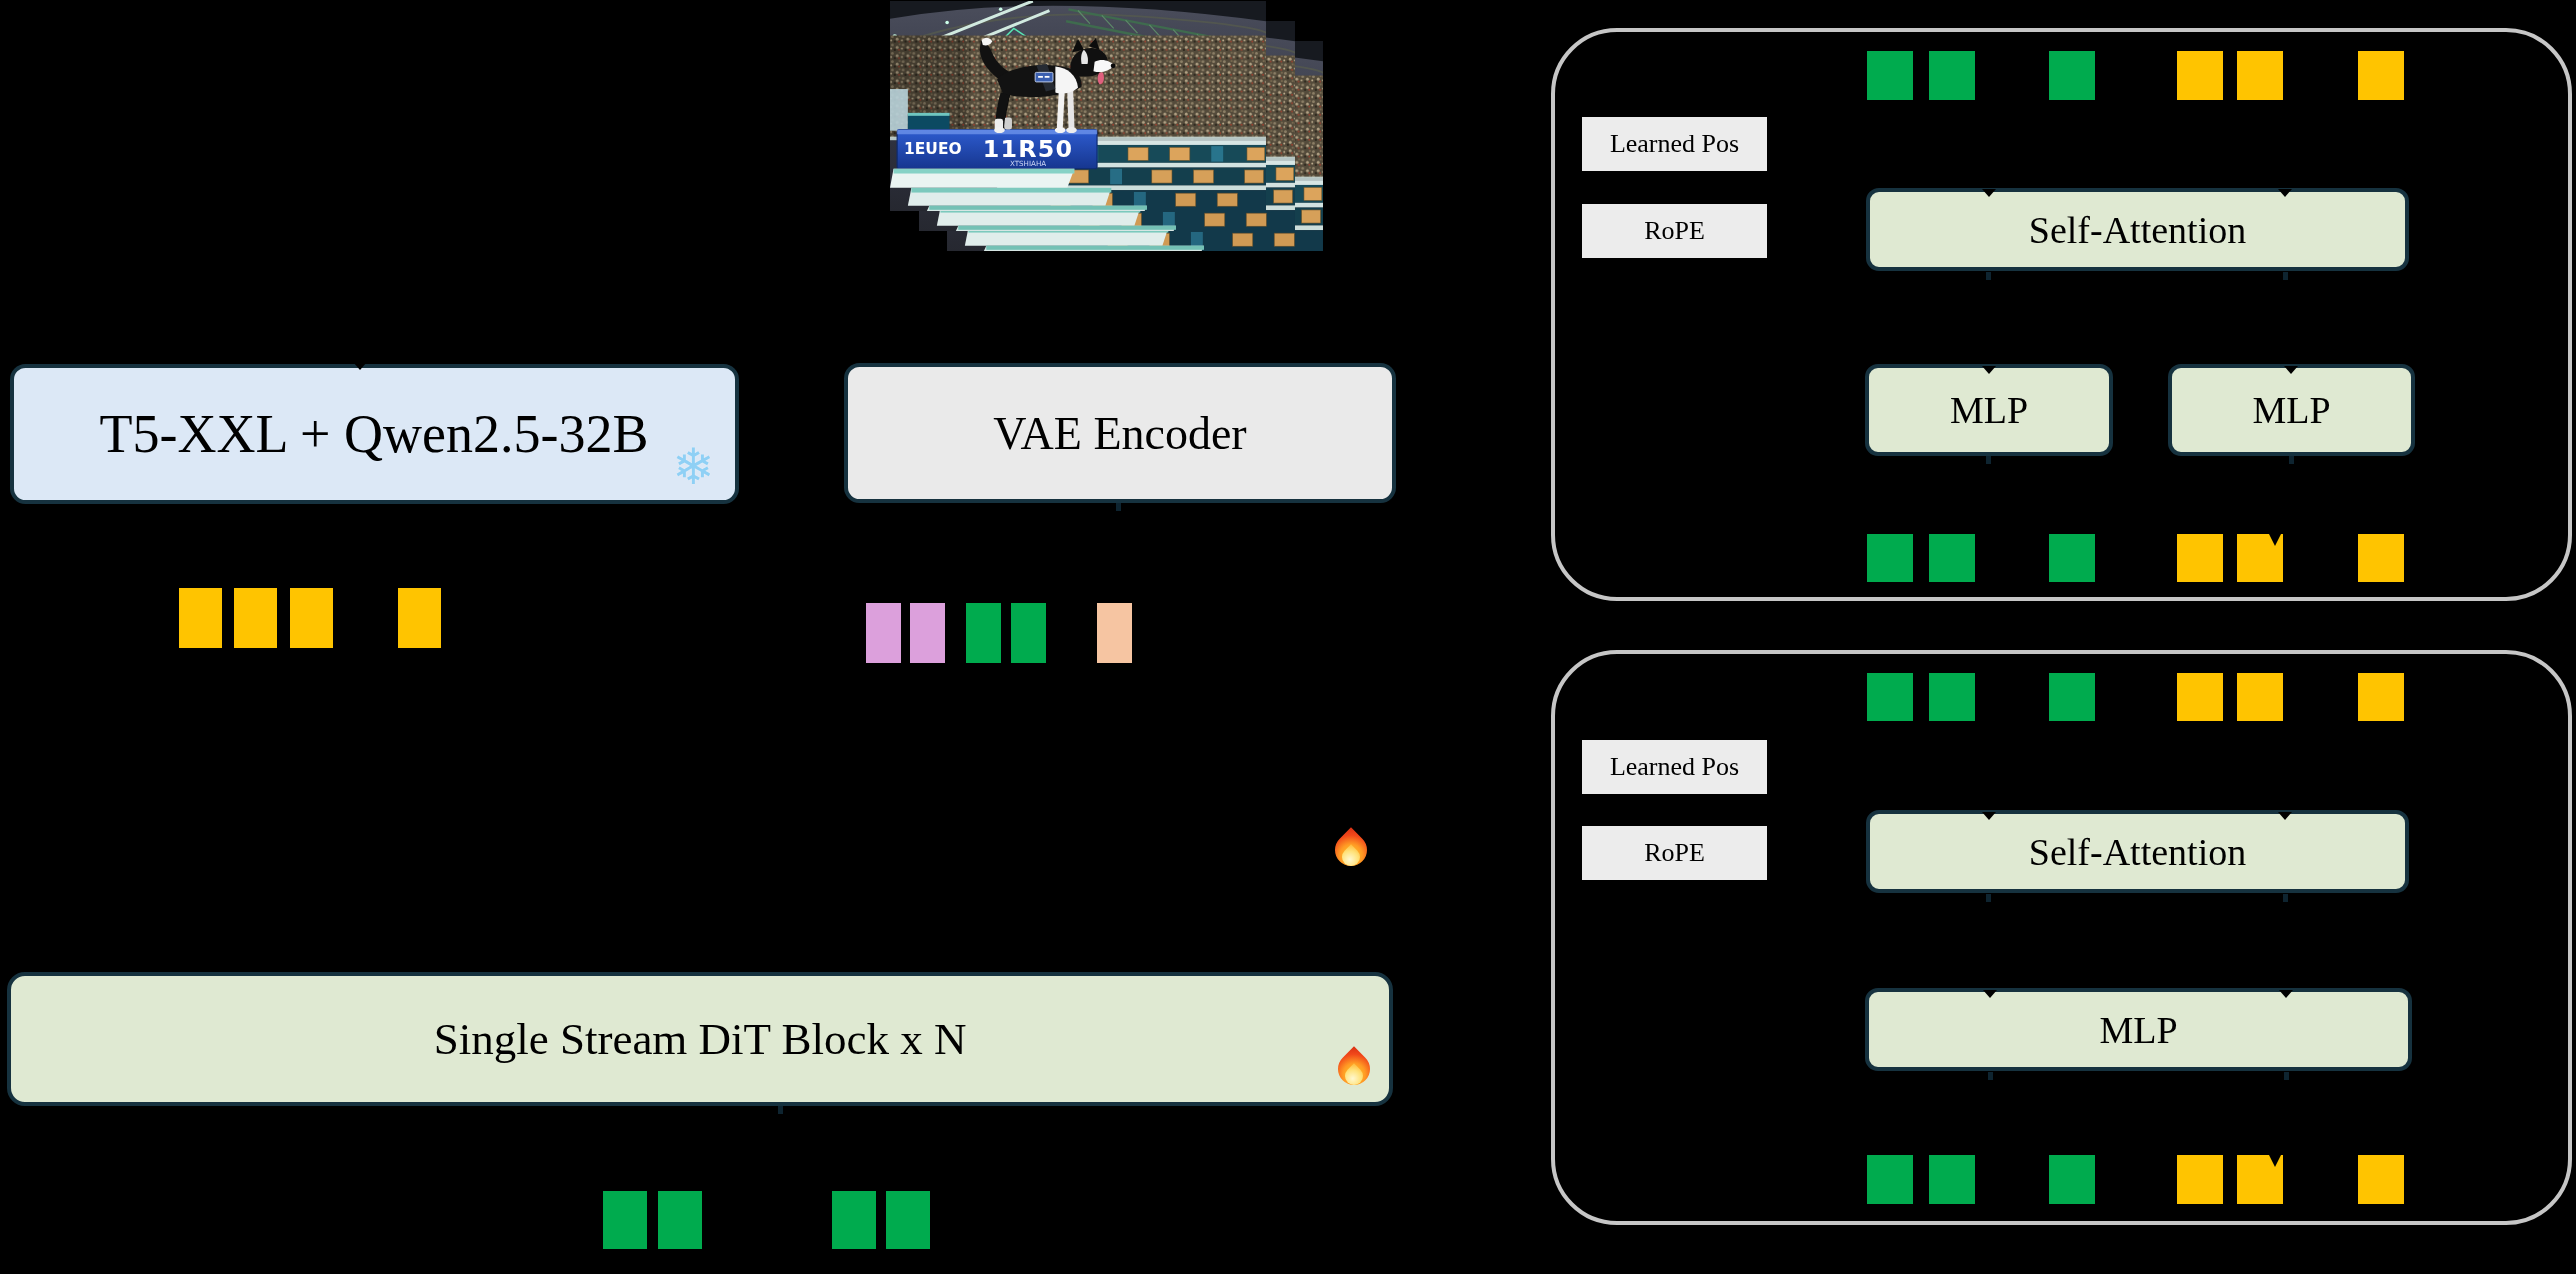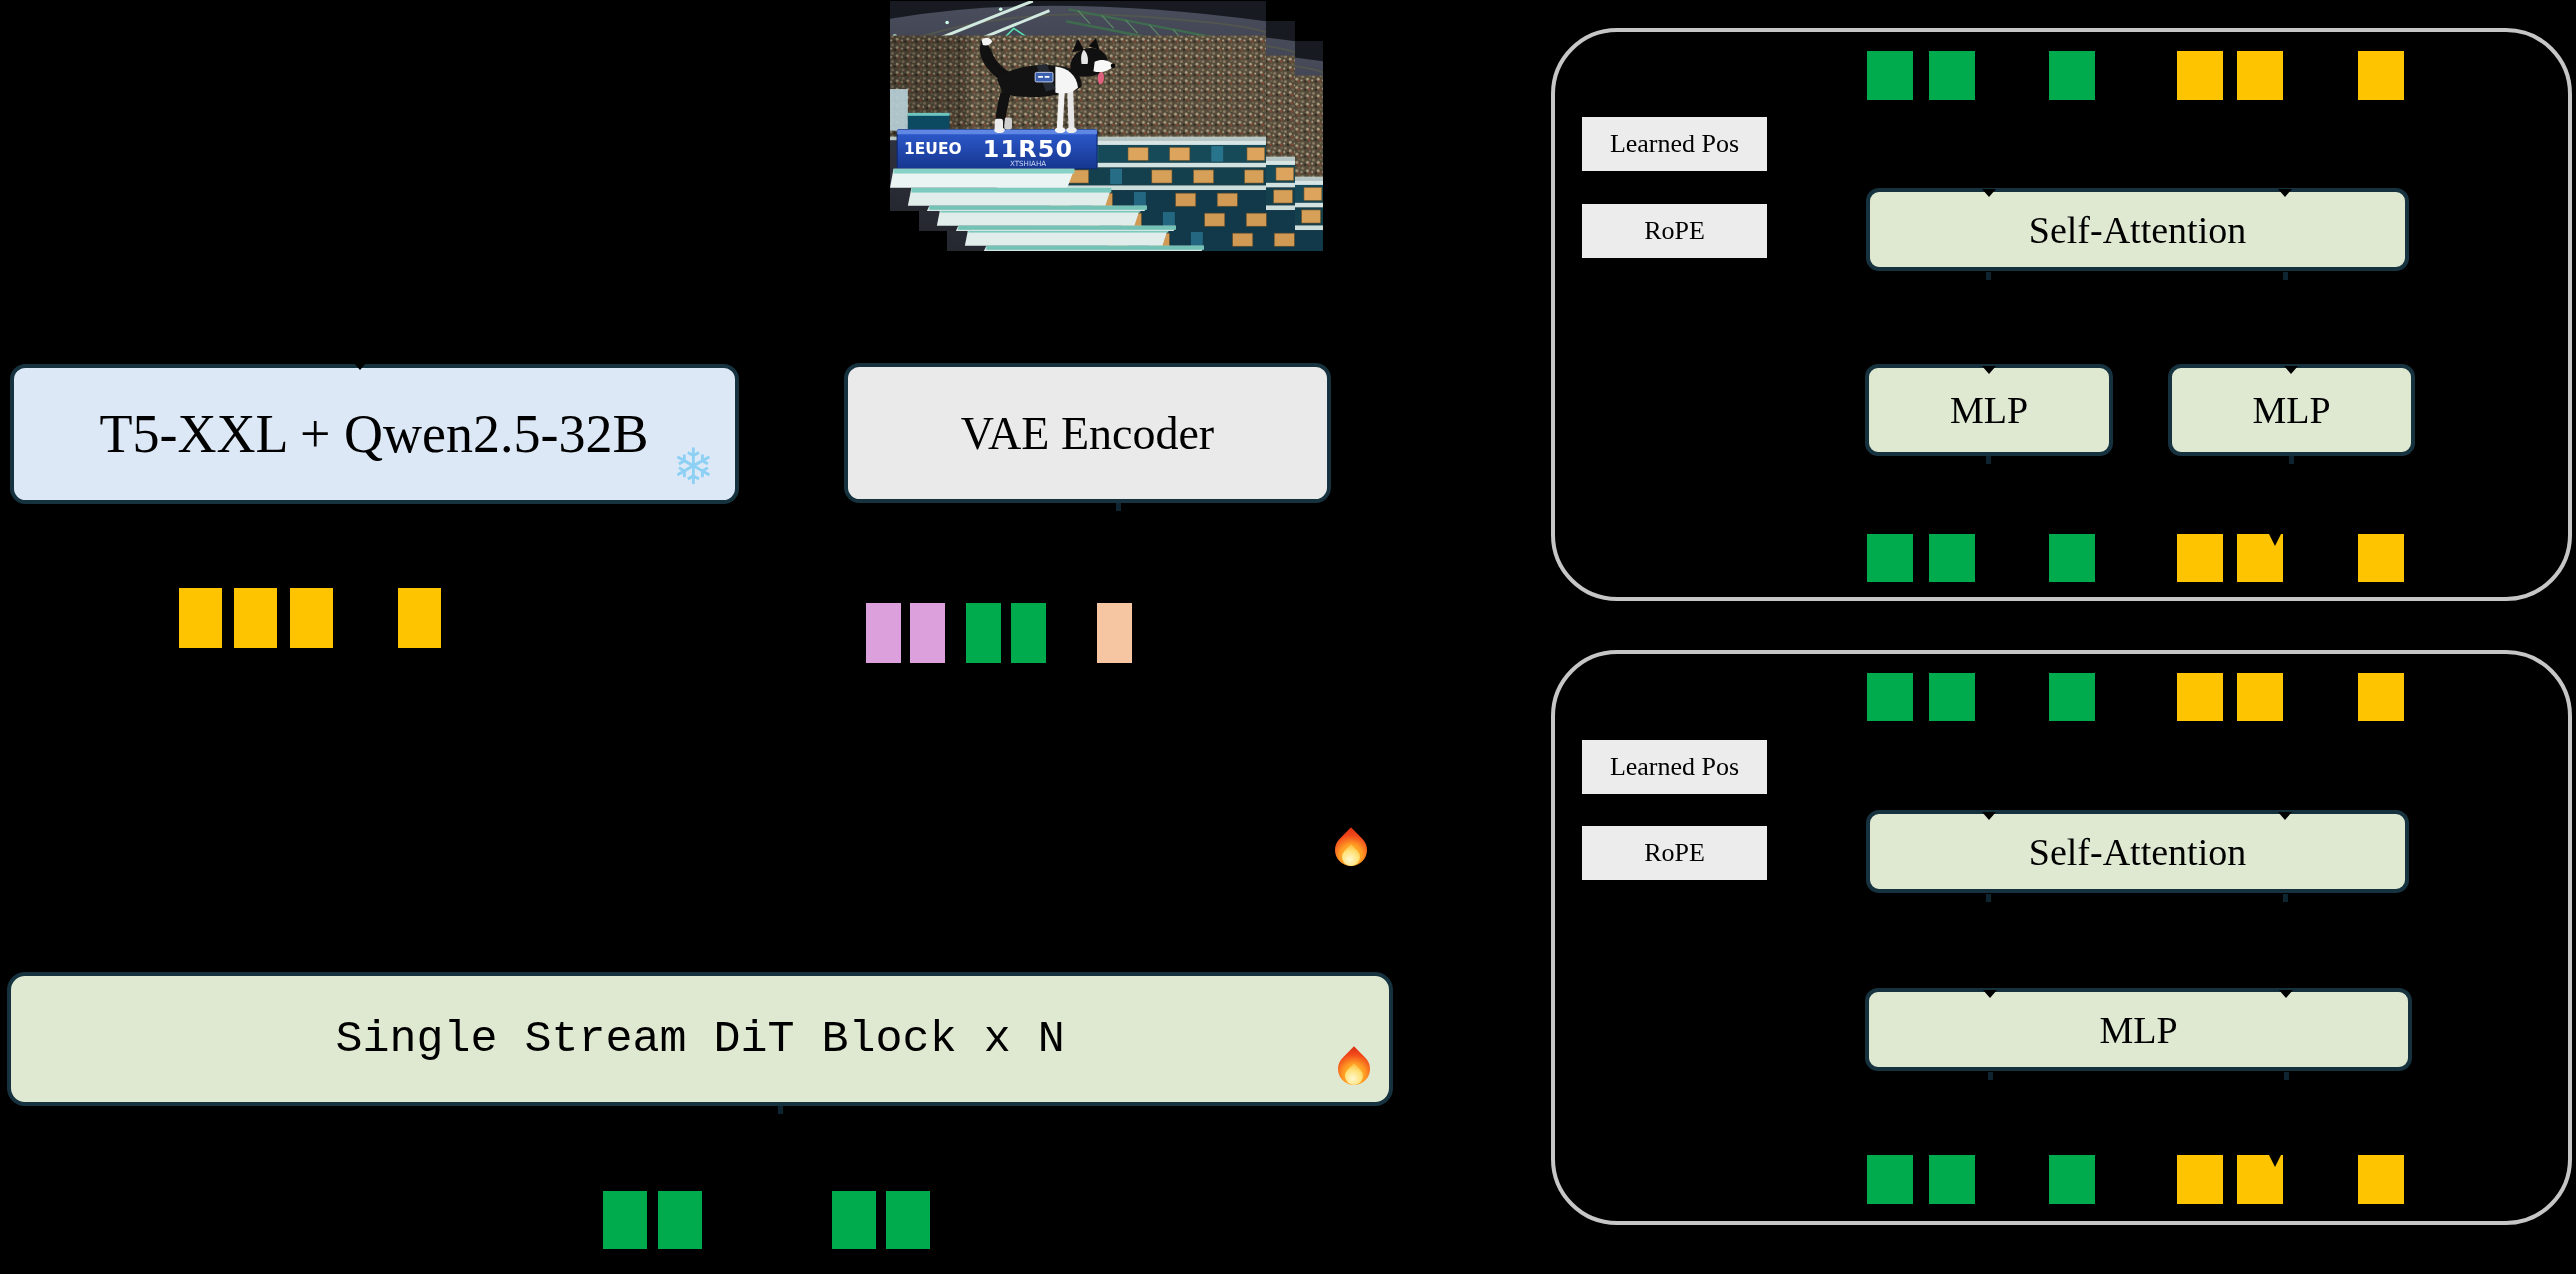--- a/index.html
+++ b/index.html
@@ -223,21 +223,21 @@
         <use href="#vframe"></use>
       </svg>
   </div>
 
   <div class="nbox fill-blue" style="left:9.5px;top:364px;width:729px;height:140px;border-width:4.2px;">
     <span class="lbl" style="font-size:54px">T5-XXL + Qwen2.5-32B</span>
   </div>
   <span class="snowflake" style="left:672px;top:442px">❄</span>
   <div class="vnotch" style="left:353px;top:362px"></div>
 
-  <div class="nbox fill-gray" style="left:844px;top:363px;width:487px;height:140px;border-width:4.2px;">
+  <div class="nbox fill-gray" style="left:844px;top:363px;width:552px;height:140px;border-width:4.2px;">
     <span class="lbl" style="font-size:46px">VAE Encoder</span>
   </div>
   <div class="stub" style="left:1116px;top:503px"></div>
 
   <div class="tokrow" style="left:179px;top:588px;height:60px">
       <span class="tok tk-yellow" style="left: 0px; width: 43px; height: 60px;"></span>
       <span class="tok tk-yellow" style="left: 55px; width: 43px; height: 60px;"></span>
       <span class="tok tk-yellow" style="left: 111px; width: 43px; height: 60px;"></span>
       <span class="tok tk-yellow" style="left: 219px; width: 43px; height: 60px;"></span>
     </div>
@@ -248,21 +248,21 @@
       <span class="tok tk-green" style="left: 100px; width: 35px; height: 60px;"></span>
       <span class="tok tk-green" style="left: 145px; width: 35px; height: 60px;"></span>
       <span class="tok tk-peach" style="left: 231px; width: 35px; height: 60px;"></span>
     </div>
 
   <div class="flame" style="left:1331px;top:824px">
     <div class="f-outer"></div>
       <div class="f-inner"></div>
   </div>
 
-  <div class="nbox fill-green" style="left:7.1px;top:972px;width:1386px;height:134px;border-radius:18px;font-family:Liberation Mono, monospace;">
+  <div class="nbox fill-green" style="left:7.1px;top:972px;width:1386px;height:134px;border-radius:18px;">
     <span class="lbl" style="font-size:45px">Single Stream DiT Block x N</span>
   </div>
   <div class="flame" style="left:1334px;top:1043px">
     <div class="f-outer"></div>
       <div class="f-inner"></div>
   </div>
   <div class="stub" style="left:778px;top:1106px"></div>
 
   <div class="tokrow" style="left:603px;top:1191px;height:58px">
       <span class="tok tk-green" style="left: 0px; width: 44px; height: 58px;"></span>

